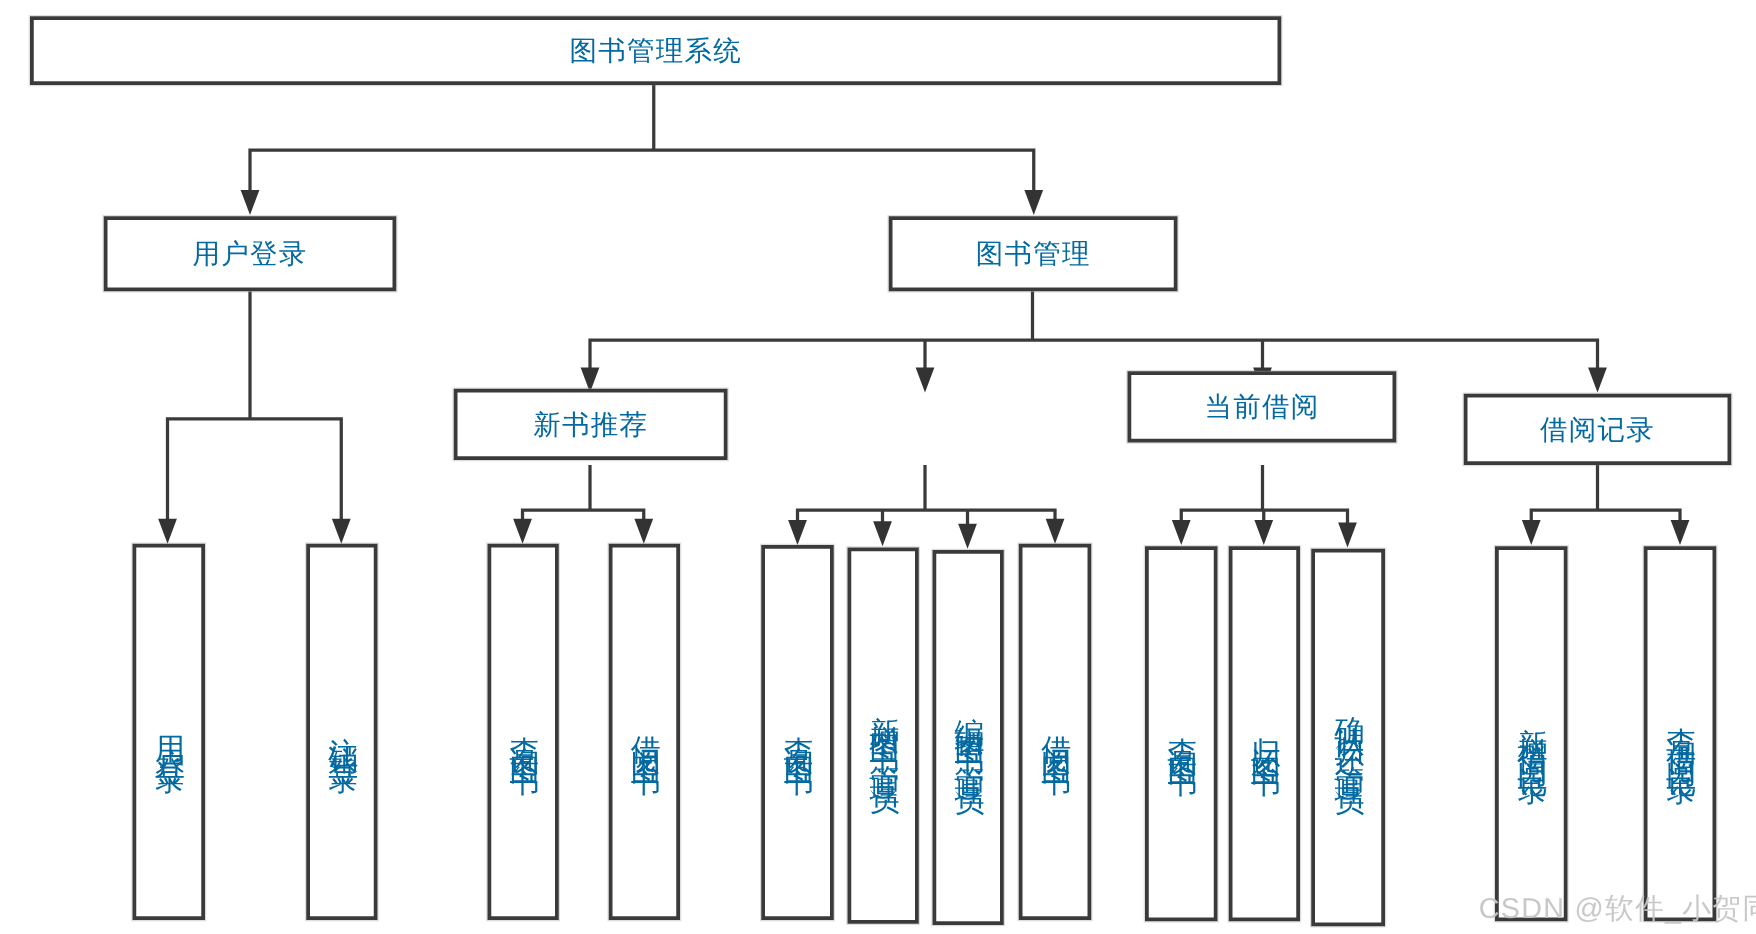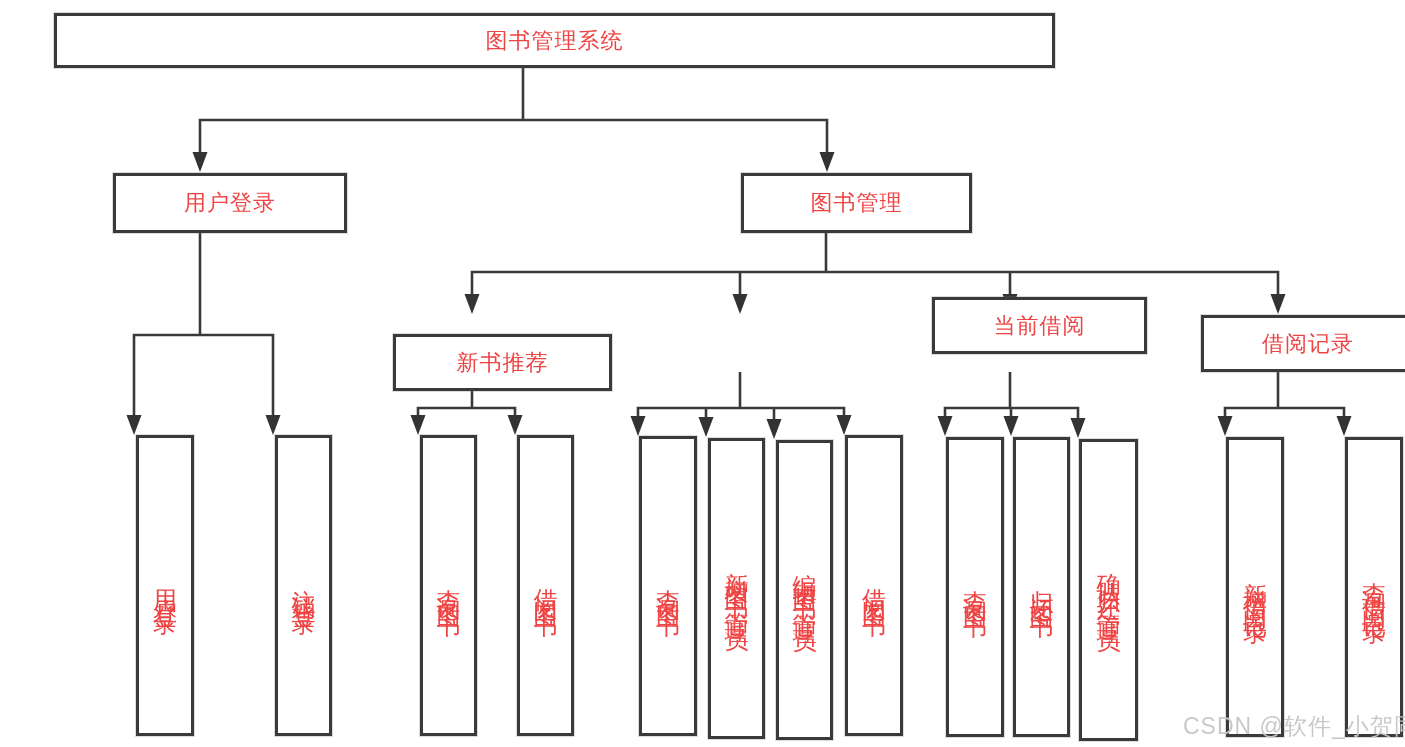--- a/index.html
+++ b/index.html
@@ -7,22 +7,22 @@
   body {
     width:1405px; height:747px; position:relative; overflow:hidden;
     font-family:"Liberation Sans","DejaVu Sans",sans-serif;
   }
   .stage { position:absolute; left:0; top:0; width:1405px; height:747px; }
   svg.connectors { position:absolute; left:0; top:0; width:1405px; height:747px; z-index:1; }
   svg.connectors path { stroke:#3a3a3a; stroke-width:2.6; fill:none; }
   svg.connectors polygon { fill:#333333; stroke:none; }
   .box {
     position:absolute; background:#ffffff; border:3px solid #3a3a3a;
-    color:#ef4444; display:flex; align-items:center; justify-content:center;
-    z-index:2; box-shadow:0 0 0 1px rgba(120,120,120,0.25);margin-left:30px;
+    color:#0369a1; display:flex; align-items:center; justify-content:center;
+    z-index:2; box-shadow:0 0 0 1px rgba(120,120,120,0.25);
   }
   .box.h { font-size:22px; letter-spacing:1px; white-space:nowrap; }
   .box.v { font-size:24px; }
   .box.v .vtext {
     writing-mode:vertical-rl; text-orientation:mixed;
     letter-spacing:8px; line-height:1.0; white-space:nowrap;
   }
   .watermark {
     position:absolute; left:1183px; top:711px; z-index:3;
     font-size:23px; color:#c6c6c6; letter-spacing:1px; white-space:nowrap;
@@ -74,21 +74,21 @@
     <span>图书管理系统</span>
   </div>
 
   <div class="box h" style="left:83px; top:173px; width:234px; height:60px;">
     <span>用户登录</span>
   </div>
   <div class="box h" style="left:711px; top:173px; width:231px; height:60px;">
     <span>图书管理</span>
   </div>
 
-  <div class="box h" style="left:363px; top:334px; width:219px; height:57px;">
+  <div class="box h" style="left:363px; top:311px; width:219px; height:57px;">
     <span>新书推荐</span>
   </div>
   <div class="box h" style="left:902px; top:297px; width:215px; height:57px;">
     <span>当前借阅</span>
   </div>
   <div class="box h" style="left:1171px; top:315px; width:214px; height:57px;">
     <span>借阅记录</span>
   </div>
 
   <div class="box v" style="left:106px; top:435px; width:58px; height:301px;">

